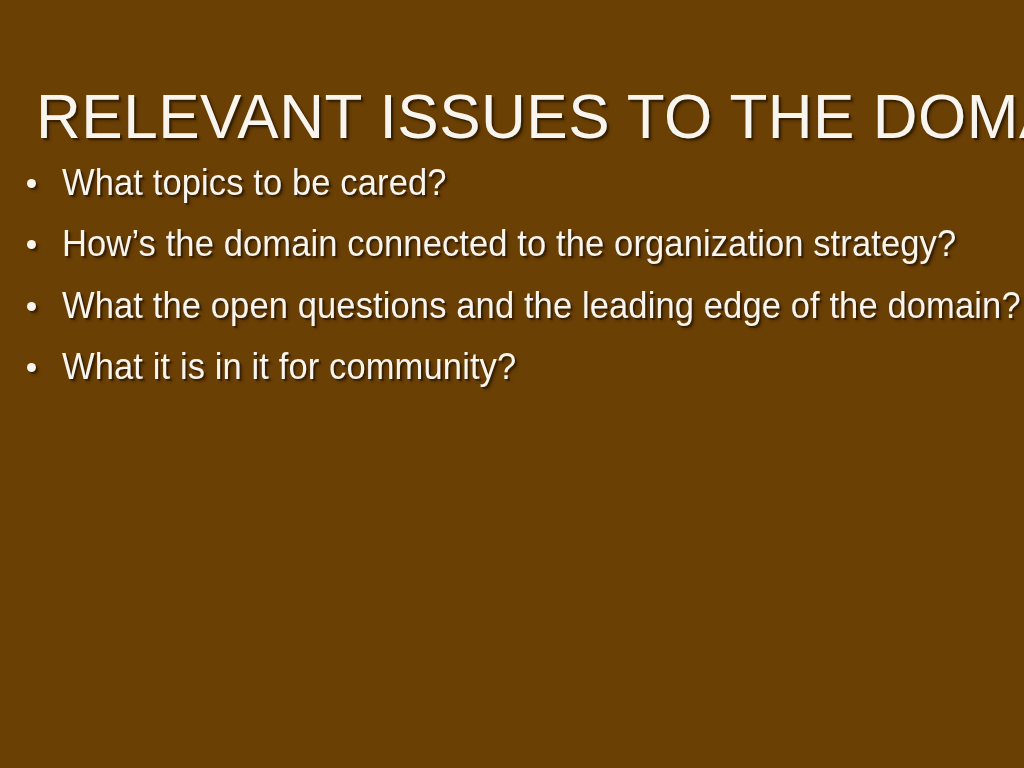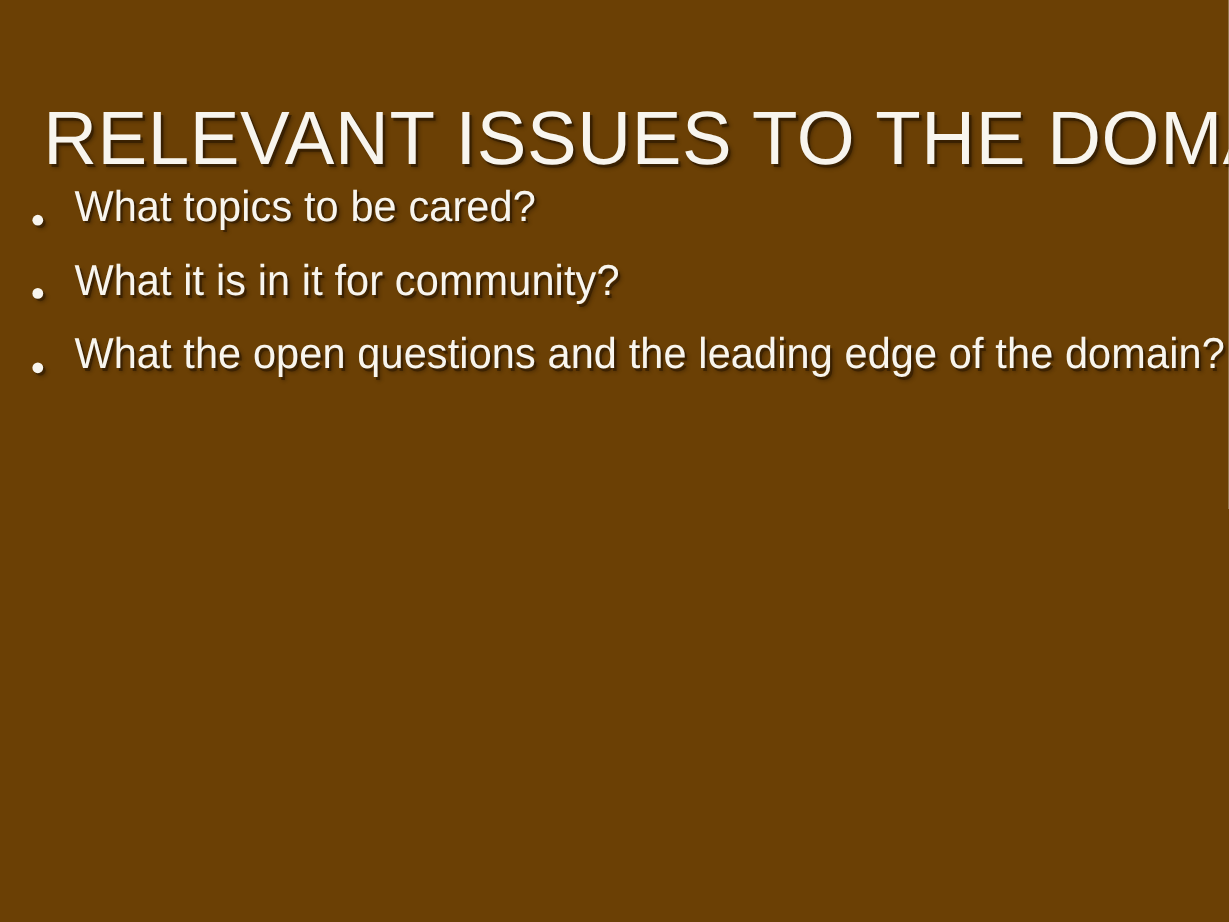--- a/index.html
+++ b/index.html
@@ -53,20 +53,21 @@
     padding: 0;
     list-style: none;
   }
 
   .bullet-row {
     position: relative;
     height: 61.5px;
     padding-left: 62px;
     box-sizing: border-box;
     display: flex;
+    align-items: center;
   }
 
   .bullet-dot {
     position: absolute;
     left: 27px;
     top: 50%;
     width: 9px;
     height: 9px;
     margin-top: -4px;
     border-radius: 50%;
@@ -98,27 +99,31 @@
 
   <h1 id="slide-title">RELEVANT ISSUES TO THE DOMAIN</h1>
 
   <ul id="bullet-list">
 
     <li class="bullet-row">
       <span class="bullet-dot"></span>
       <span class="bullet-text">What topics to be cared?</span>
     </li>
 
-
     <li class="bullet-row">
       <span class="bullet-dot"></span>
-      <span class="bullet-text">What it is in it for community?</span>
+      <span class="bullet-text">How’s the domain connected to the organization strategy?</span>
     </li>
 
     <li class="bullet-row">
       <span class="bullet-dot"></span>
       <span class="bullet-text">What the open questions and the leading edge of the domain?</span>
+    </li>
+
+    <li class="bullet-row">
+      <span class="bullet-dot"></span>
+      <span class="bullet-text">What it is in it for community?</span>
     </li>
 
 
   </ul>
 
 </div>
 
 </body></html>

